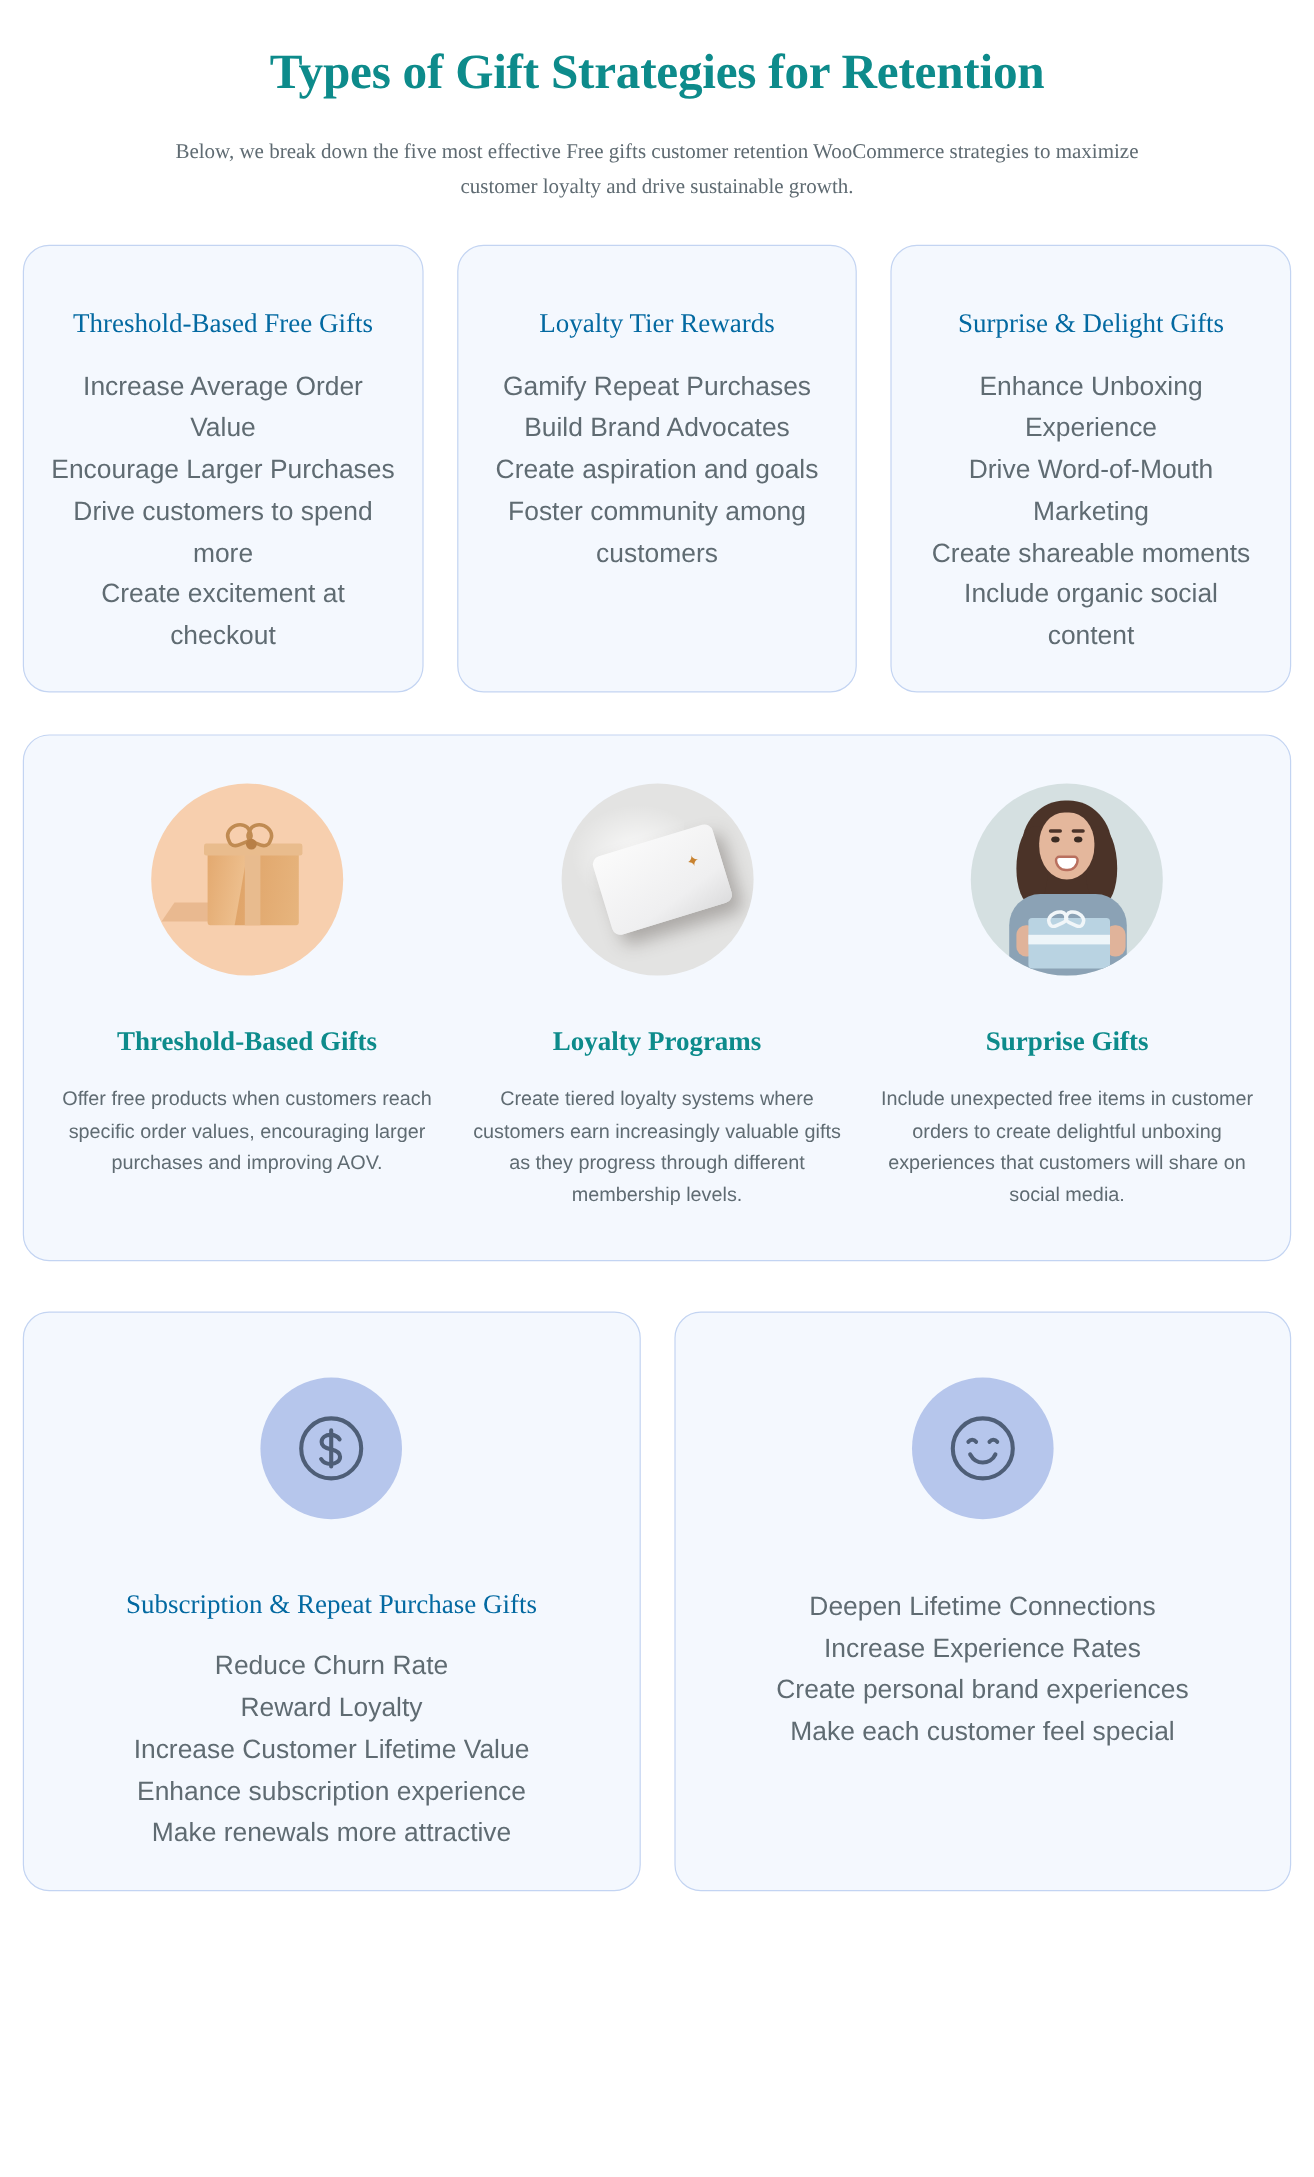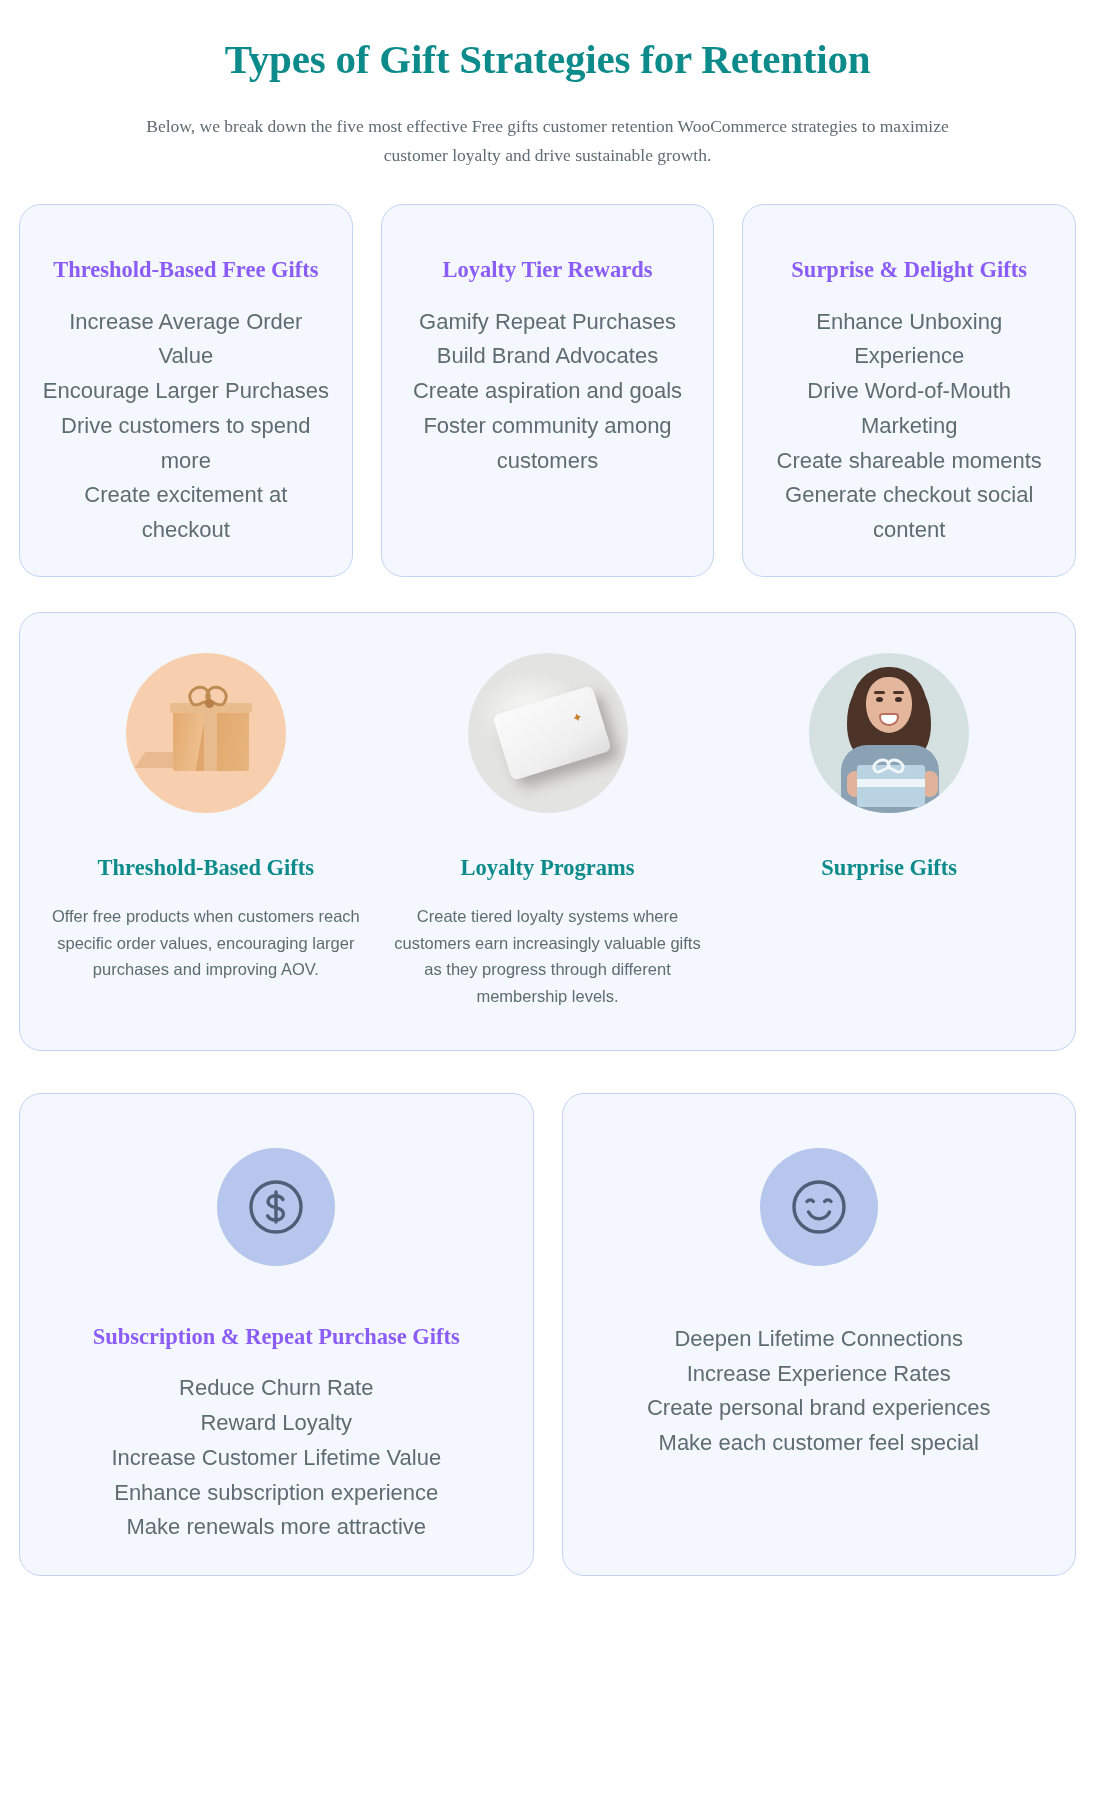--- a/index.html
+++ b/index.html
@@ -56,24 +56,24 @@
 
   .row-top .card {
     flex: 1 1 0;
     min-height: 366px;
     padding: 50px 22px 28px;
     text-align: center;
   }
 
   .card-heading {
     font-family: "Liberation Serif", serif;
-    font-weight: bold;
+    font-weight: normal;
     font-size: 22.5px;
     line-height: 1.32;
-    color: #8b5cf6;
+    color: #0369a1;
     margin-bottom: 20px;
   }
 
   .bullet-list { list-style: none; }
 
   .bullet-list li {
     font-size: 22px;
     line-height: 1.58;
     color: #5f6b72;
   }
@@ -309,21 +309,21 @@
         <li>Foster community among customers</li>
       </ul>
     </div>
 
     <div class="card">
       <div class="card-heading">Surprise &amp; Delight Gifts</div>
       <ul class="bullet-list">
         <li>Enhance Unboxing Experience</li>
         <li>Drive Word-of-Mouth Marketing</li>
         <li>Create shareable moments</li>
-        <li>Generate checkout social content</li>
+        <li>Include organic social content</li>
       </ul>
     </div>
 
   </div>
 
   <div class="row-mid card">
     <div class="mid-grid">
 
       <div class="mid-col">
         <div class="circle-img img-giftbox">
@@ -362,20 +362,21 @@
           <span class="w-mouth"></span>
           <span class="w-body"></span>
           <span class="w-handL"></span>
           <span class="w-handR"></span>
           <span class="w-gift"></span>
           <span class="w-giftband"></span>
           <span class="w-bowl"></span>
           <span class="w-bowr"></span>
         </div>
         <div class="mid-heading">Surprise Gifts</div>
+        <div class="mid-body">Include unexpected free items in customer orders to create delightful unboxing experiences that customers will share on social media.</div>
       </div>
 
     </div>
   </div>
 
   <div class="row-bottom">
 
     <div class="card">
       <div class="icon-circle">
         <svg width="64" height="64" viewBox="0 0 64 64" fill="none">

